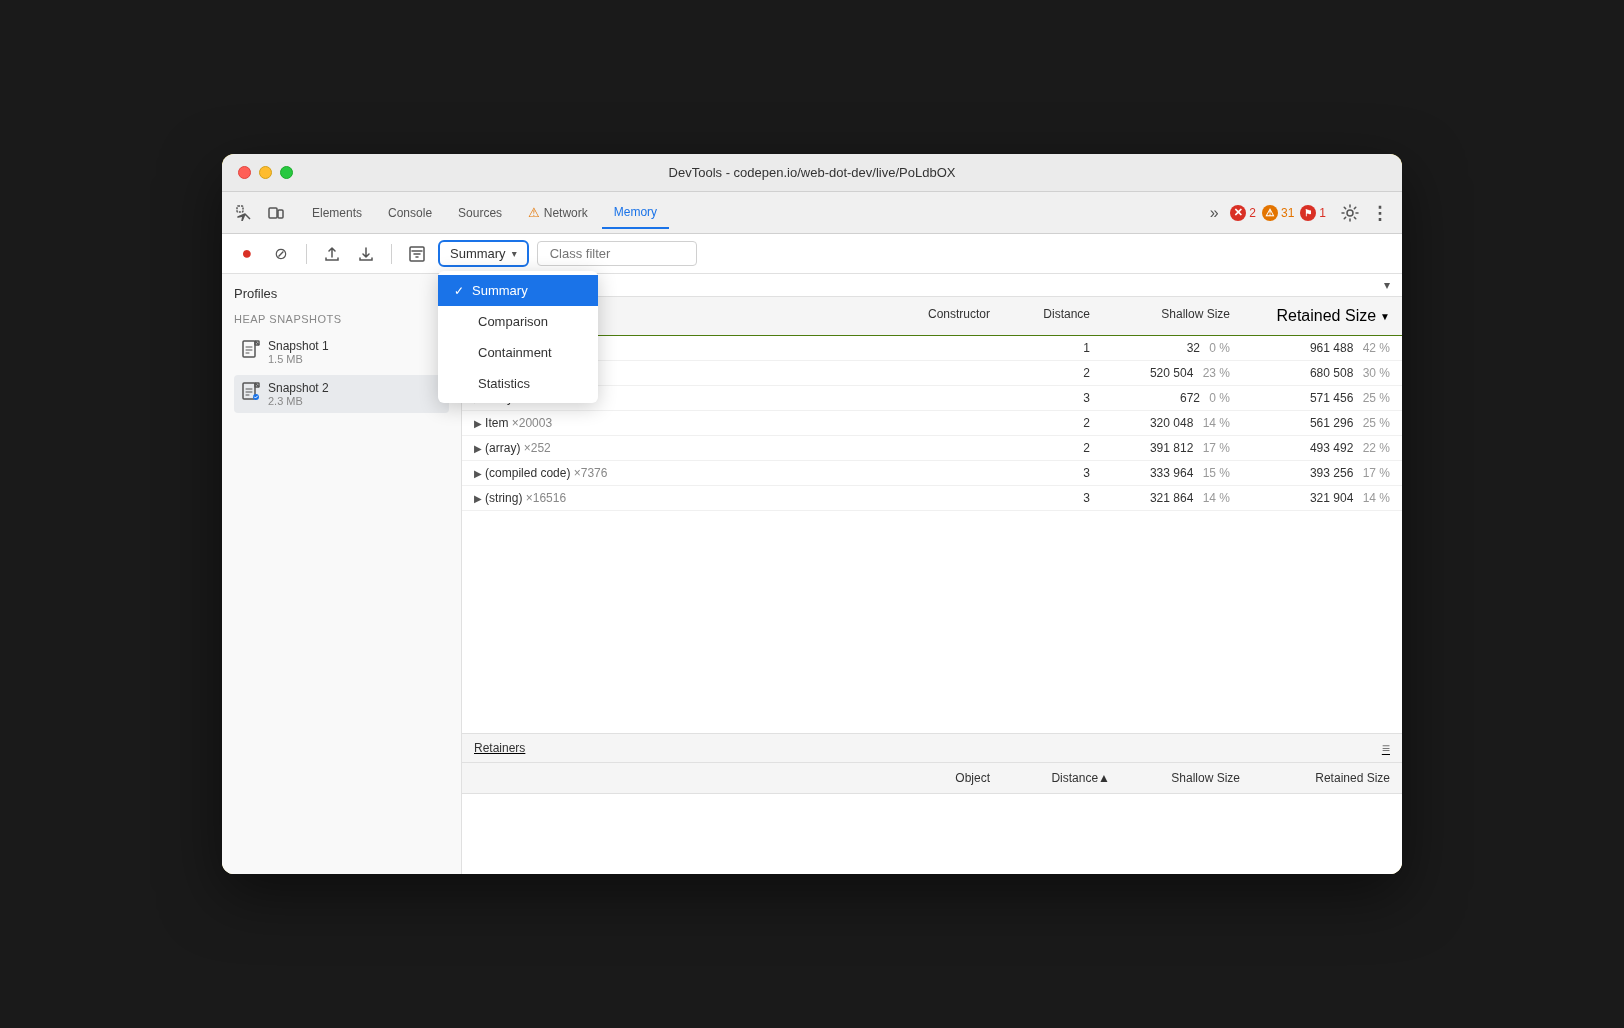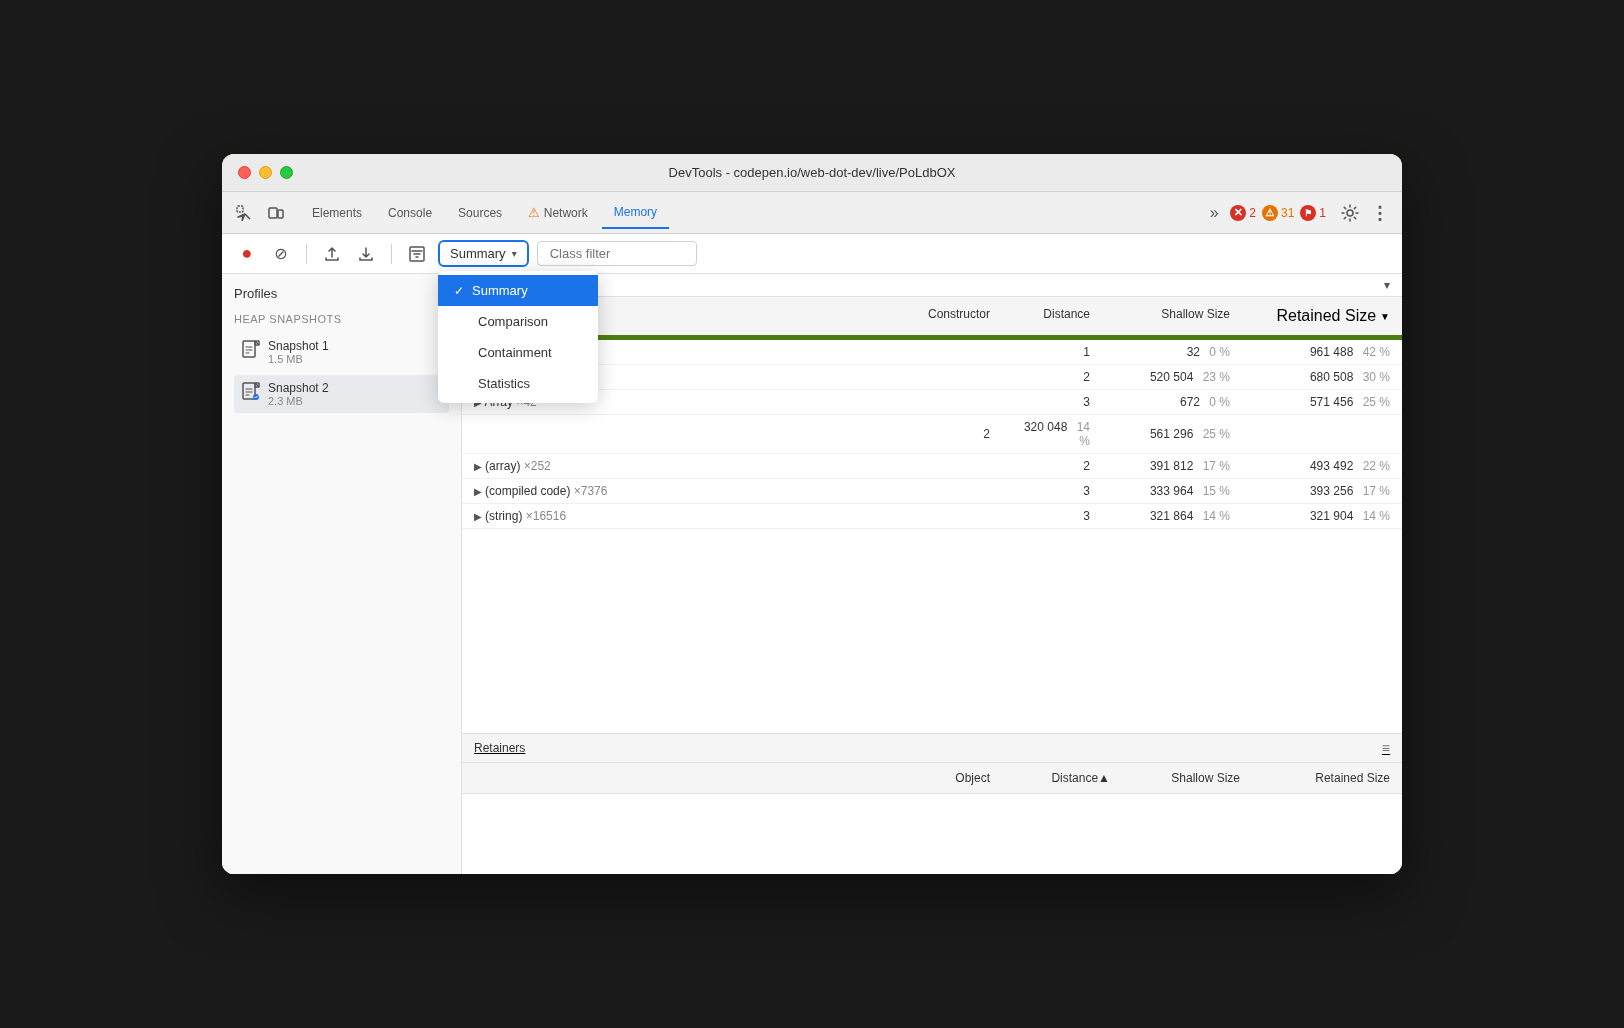--- a/index.html
+++ b/index.html
@@ -266,21 +266,21 @@
     .data-panel {
       flex: 1;
       display: flex;
       flex-direction: column;
       overflow: hidden;
     }
     .data-table-header {
       display: grid;
       grid-template-columns: 1fr 100px 140px 160px;
       background: #f5f5f5;
-      border-bottom: 5px solid #4d7c0f;
+      border-bottom: 1px solid #4d7c0f;
       padding: 6px 0;
     }
     .col-header {
       font-size: 12px;
       color: #333;
       font-weight: 500;
       padding: 4px 12px;
       text-align: right;
     }
     .col-header.right { text-align: right; }
@@ -555,20 +555,24 @@
             <div class="cell">
               <span class="cell-expand">▶</span>
               <span> Array <span style="color:#888;">×42</span></span>
             </div>
             <div class="cell right">3</div>
             <div class="cell right">672 <span class="cell-pct">0 %</span></div>
             <div class="cell right">571 456 <span class="cell-pct">25 %</span></div>
           </div>
 
           <div class="data-row">
+            <div class="cell">
+              <span class="cell-expand">▶</span>
+              <span> Item <span style="color:#888;">×20003</span></span>
+            </div>
             <div class="cell right">2</div>
             <div class="cell right">320 048 <span class="cell-pct">14 %</span></div>
             <div class="cell right">561 296 <span class="cell-pct">25 %</span></div>
           </div>
 
           <div class="data-row">
             <div class="cell">
               <span class="cell-expand">▶</span>
               <span> (array) <span style="color:#888;">×252</span></span>
             </div>

